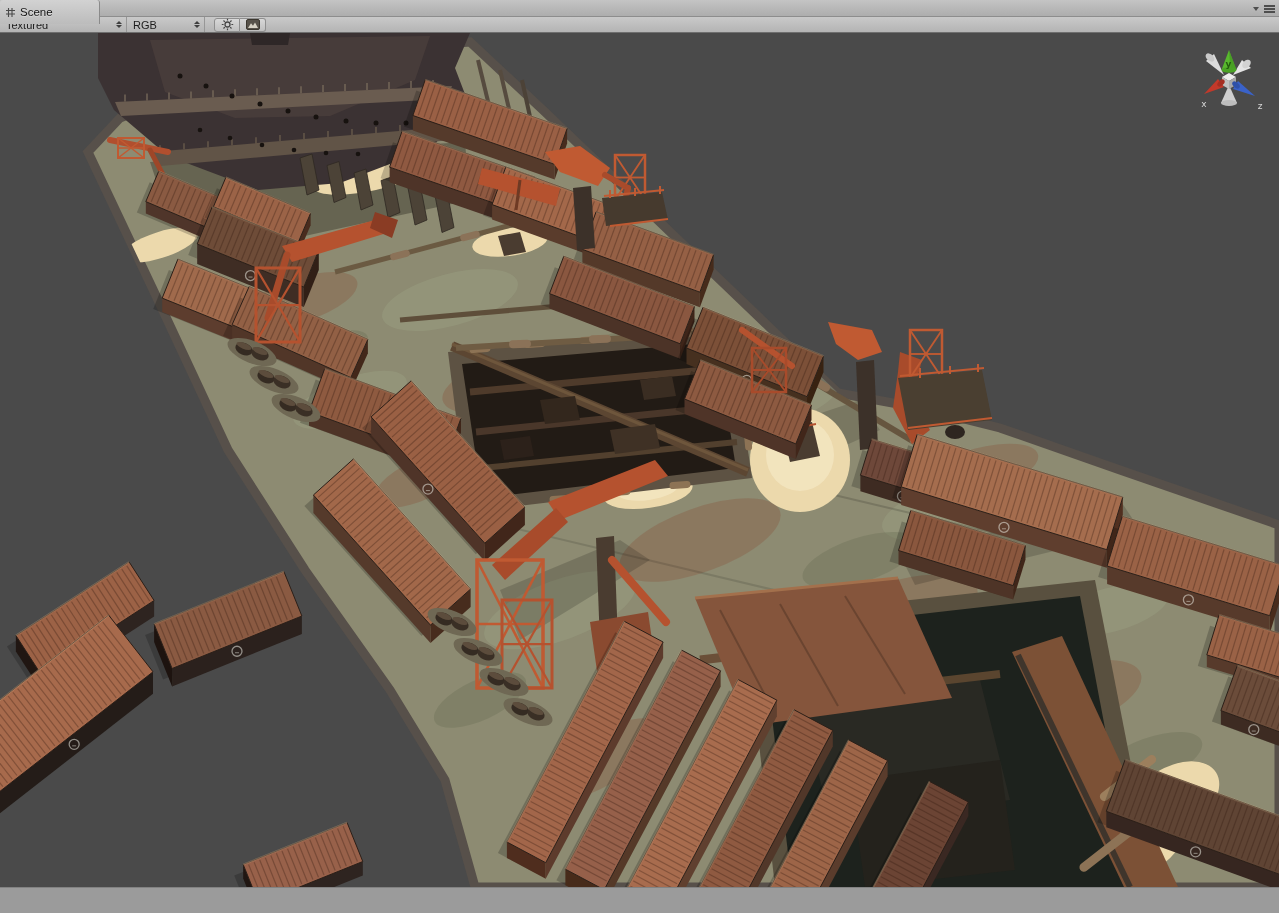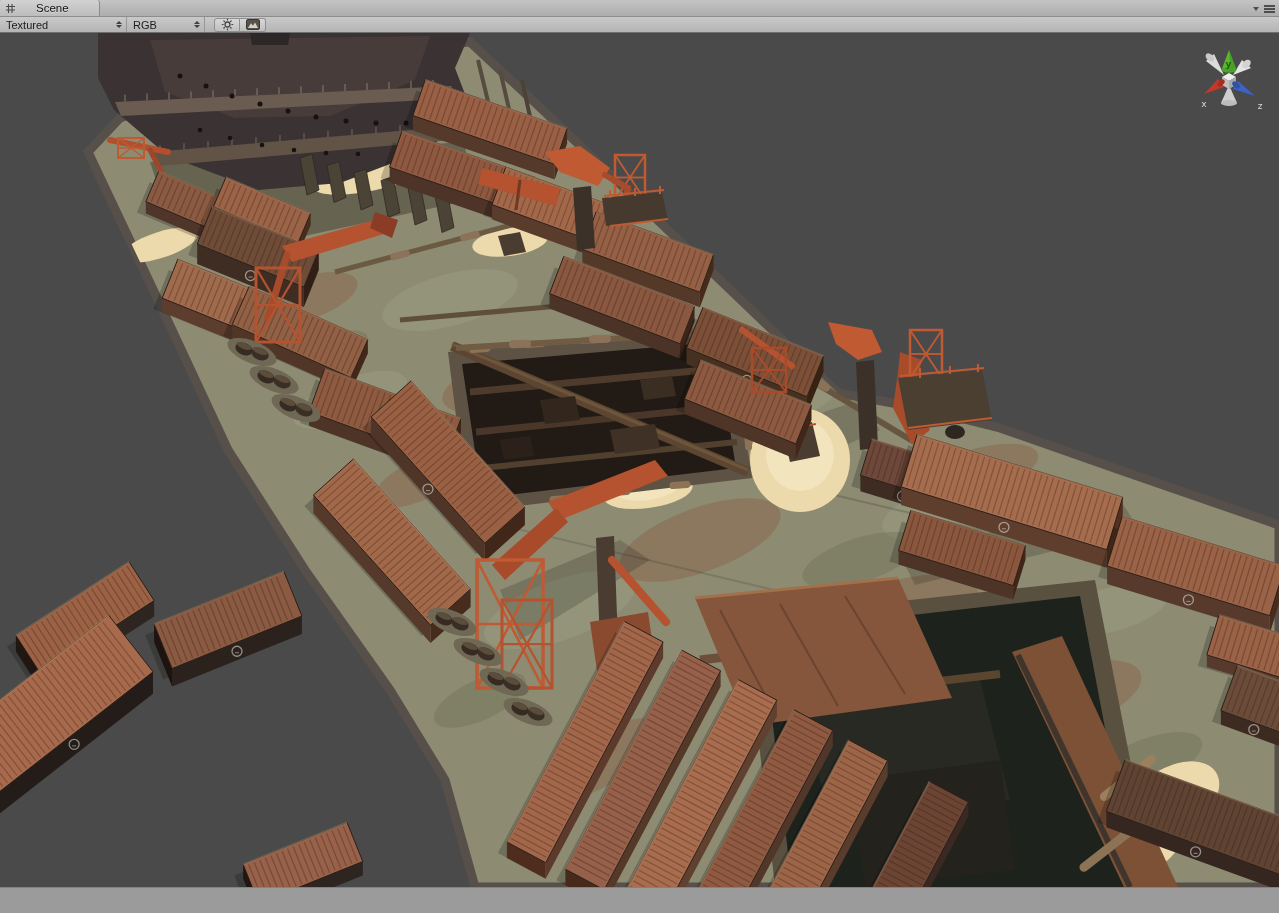--- a/index.html
+++ b/index.html
@@ -1,20 +1,20 @@
 <!DOCTYPE html>
 <html><head>
 <meta charset="utf-8">
 <style>
   *{box-sizing:border-box;margin:0;padding:0}
   html,body{width:1279px;height:913px;overflow:hidden}
   body{font-family:"Liberation Sans",sans-serif;background:#9b9b9b}
   
   .tabbar{height:17px;background:linear-gradient(#c4c4c4,#adadad);border-bottom:1px solid #8d8d8d;position:relative;display:flex}
-  .tab{width:100px;height:16px;background:linear-gradient(#d2d2d2,#bcbcbc);border-right:1px solid #8a8a8a;border-radius:3px 3px 0 0;display:flex;align-items:center;gap:20px;padding:4px 5px;font-size:11.5px;color:#141414;text-shadow:0 1px 0 rgba(255,255,255,.35)}
+  .tab{width:100px;height:16px;background:linear-gradient(#d2d2d2,#bcbcbc);border-right:1px solid #8a8a8a;border-radius:3px 3px 0 0;display:flex;align-items:center;gap:4px;padding:12px 5px;font-size:11.5px;color:#141414;text-shadow:0 1px 0 rgba(255,255,255,.35)}
   .winctl{position:absolute;right:4px;top:5px;display:flex;gap:5px;align-items:center}
   .caret{width:0;height:0;border-left:3.5px solid transparent;border-right:3.5px solid transparent;border-top:4px solid #4e4e4e}
   .hamb{width:11px;height:8px;border-top:2px solid #4e4e4e;border-bottom:2px solid #4e4e4e;position:relative}
   .hamb:after{content:"";position:absolute;left:0;right:0;top:1px;height:2px;background:#4e4e4e}
   
   .toolbar{height:16px;background:linear-gradient(#c9c9c9,#b4b4b4);border-bottom:1px solid #6e6e6e;display:flex;align-items:stretch}
   .popup{display:flex;align-items:center;font-size:11px;color:#1c1c1c;padding:0 4px 0 6px;border-right:1px solid #979797;cursor:default}
   .popup .lbl{flex:1}
   .popup-textured{width:127px}
   .popup-rgb{width:78px}

